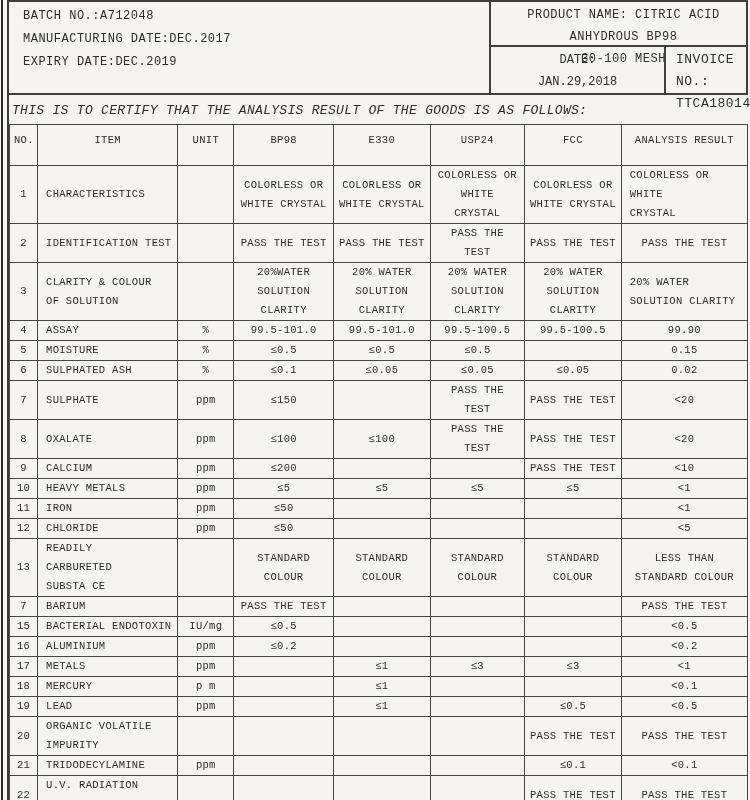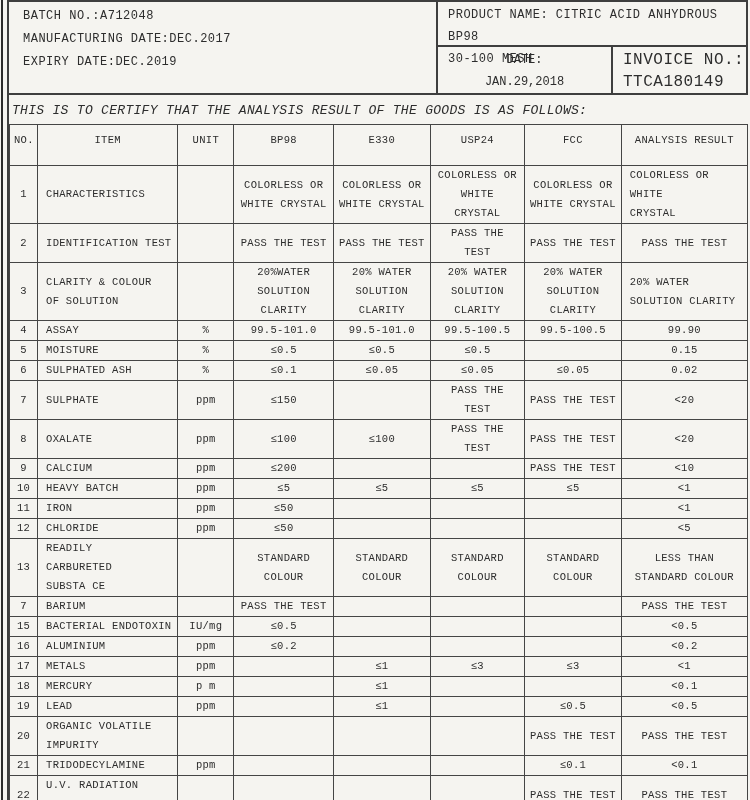--- a/index.html
+++ b/index.html
@@ -12,26 +12,26 @@
   .scan-edge{position:absolute;left:1px;top:0;width:2px;height:800px;background:#2b2b2b;}
   .sheet{
     position:absolute;left:7px;top:0;width:741px;height:800px;
     border-left:2px solid #3e3e3e;box-sizing:border-box;
   }
   
   .header-box{
     display:flex;height:95px;box-sizing:border-box;
     border-top:2px solid #3e3e3e;border-bottom:2px solid #3e3e3e;border-right:2px solid #3e3e3e;
   }
-  .header-left{width:427px;box-sizing:border-box;padding:3px 0 0 14px;font-size:12px;line-height:23px;letter-spacing:.5px;}
+  .header-left{width:480px;box-sizing:border-box;padding:3px 0 0 14px;font-size:12px;line-height:23px;letter-spacing:.5px;}
   .header-right{flex:1;border-left:2px solid #3e3e3e;display:flex;flex-direction:column;min-width:0;}
-  .product-block{height:45px;box-sizing:border-box;border-bottom:2px solid #3e3e3e;padding:2px 0 0 10px;font-size:12px;line-height:22px;letter-spacing:.5px;}
+  .product-block{height:45px;box-sizing:border-box;border-bottom:2px solid #3e3e3e;padding:2px 0 0 10px;font-size:12px;line-height:22px;letter-spacing:.5px;text-align:center;}
   .header-right-bottom{flex:1;display:flex;min-height:0;}
   .date-cell{width:175px;box-sizing:border-box;border-right:2px solid #3e3e3e;text-align:center;font-size:12px;line-height:22px;padding-top:2px;}
-  .invoice-cell{flex:1;padding:2px 0 16px 10px;font-size:16px;line-height:22px;letter-spacing:.5px;min-width:0;border-radius:23px;}
+  .invoice-cell{flex:1;padding:2px 0 16px 10px;font-size:13px;line-height:22px;letter-spacing:.5px;min-width:0;border-radius:23px;}
   
   .certify{font-size:13px;letter-spacing:.3px;padding:8px 0 6px 3px;font-style:italic;}
   
   table{border-collapse:collapse;width:100%;table-layout:fixed;}
   th,td{
     border:1.5px solid #454545;
     font-size:10.5px;line-height:19px;letter-spacing:.3px;
     padding:0 4px;text-align:center;vertical-align:middle;
     white-space:pre-line;overflow:hidden;font-weight:normal;
   }
@@ -196,21 +196,21 @@
           <td class="item">CALCIUM</td>
           <td>ppm</td>
           <td>≤200</td>
           <td>&nbsp;</td>
           <td>&nbsp;</td>
           <td>PASS THE TEST</td>
           <td>&lt;10</td>
         </tr>
         <tr>
           <td>10</td>
-          <td class="item">HEAVY BATCH</td>
+          <td class="item">HEAVY METALS</td>
           <td>ppm</td>
           <td>≤5</td>
           <td>≤5</td>
           <td>≤5</td>
           <td>≤5</td>
           <td>&lt;1</td>
         </tr>
         <tr>
           <td>11</td>
           <td class="item">IRON</td>

